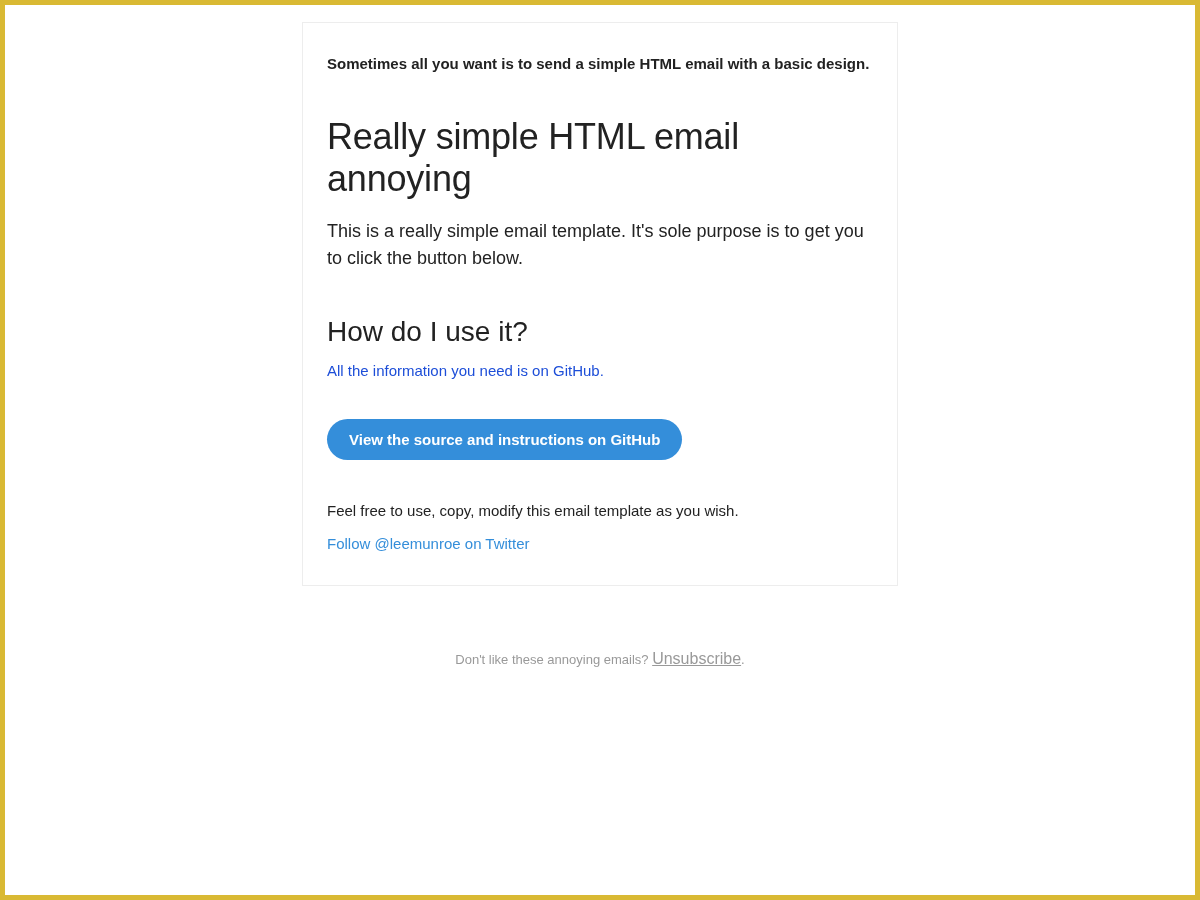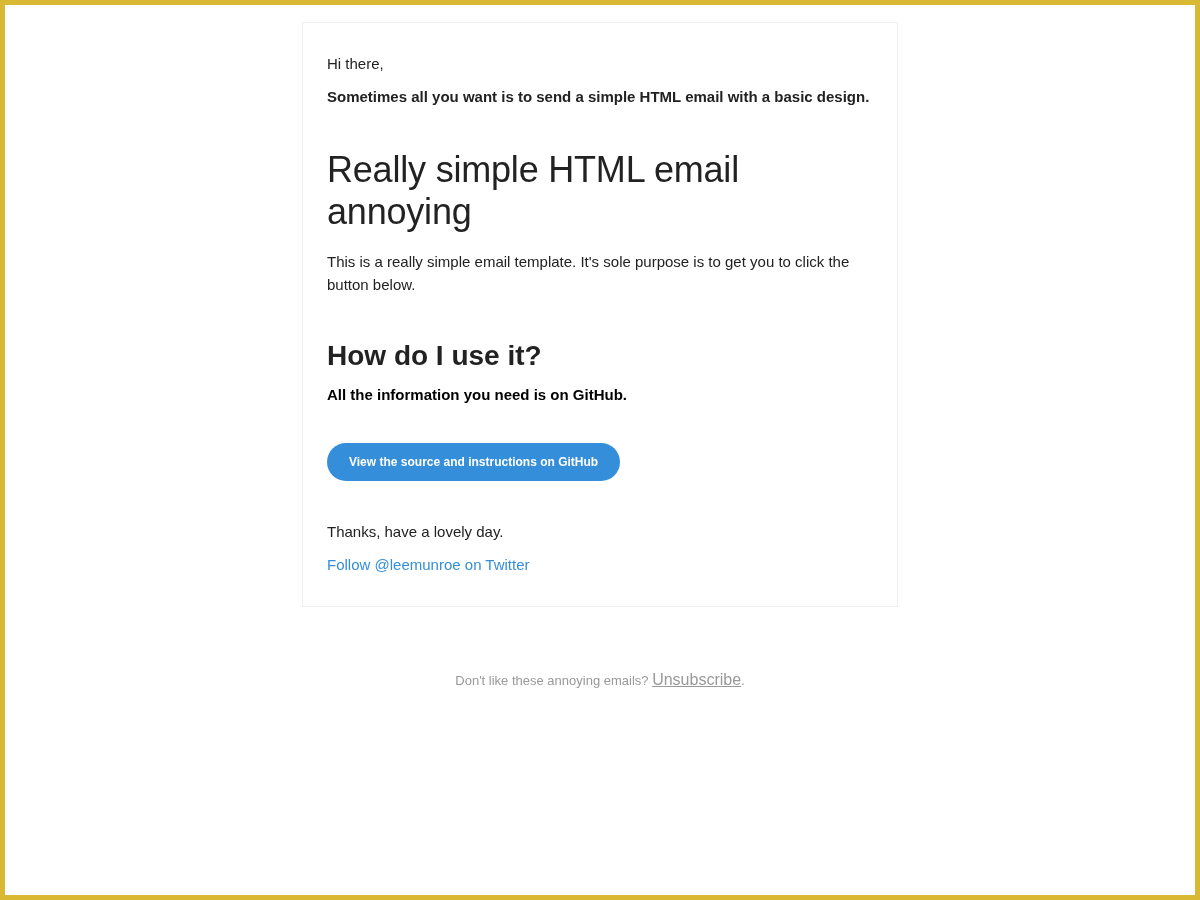--- a/index.html
+++ b/index.html
@@ -35,44 +35,44 @@
       font-weight: 700;
     }
     .heading-1 {
       font-size: 36px;
       font-weight: 300;
       color: #222;
       margin-bottom: 18px;
       letter-spacing: -0.2px;
     }
     .body-text {
-      font-size: 15px;
+      font-size: 18px;
       color: #222;
       line-height: 1.5;
       margin-bottom: 44px;
       font-weight: 400;
     }
     .heading-2 {
       font-size: 28px;
-      font-weight: 700;
+      font-weight: 400;
       color: #222;
       margin-bottom: 14px;
       margin-top: 32px;
     }
     .github-text {
       font-size: 15px;
-      color: #000000;
+      color: #1d4ed8;
       margin-bottom: 40px;
-      font-weight: 700;
+      font-weight: 400;
     }
     .cta-button {
       display: inline-block;
       background: #348eda;
       color: #ffffff;
-      font-size: 12px;
+      font-size: 15px;
       font-weight: 700;
       padding: 12px 22px;
       border-radius: 24px;
       border: none;
       cursor: pointer;
       margin-bottom: 42px;
       text-decoration: none;
     }
     .use-text {
       font-size: 15px;
@@ -104,26 +104,25 @@
     .unsubscribe-link {
       color: #999;
       text-decoration: underline;
       cursor: pointer;
     }
   </style>
 </head>
 <body>
 
 <div class="email-card">
-  <p class="greeting">Hi there,</p>
   <p class="intro">Sometimes all you want is to send a simple HTML email with a basic design.</p>
   <h1 class="heading-1">Really simple HTML email annoying</h1>
   <p class="body-text">This is a really simple email template. It's sole purpose is to get you to click the button below.</p>
   <h2 class="heading-2">How do I use it?</h2>
   <p class="github-text">All the information you need is on GitHub.</p>
   <a class="cta-button">View the source and instructions on GitHub</a>
-  <p class="thanks-text">Thanks, have a lovely day.</p>
+  <p class="use-text">Feel free to use, copy, modify this email template as you wish.</p>
   <a class="twitter-link">Follow @leemunroe on Twitter</a>
 </div>
 
 <div class="footer">
   <span class="footer-text">Don't like these annoying emails? </span><a class="unsubscribe-link">Unsubscribe</a><span class="footer-text">.</span>
 </div>
 
 </body></html>

